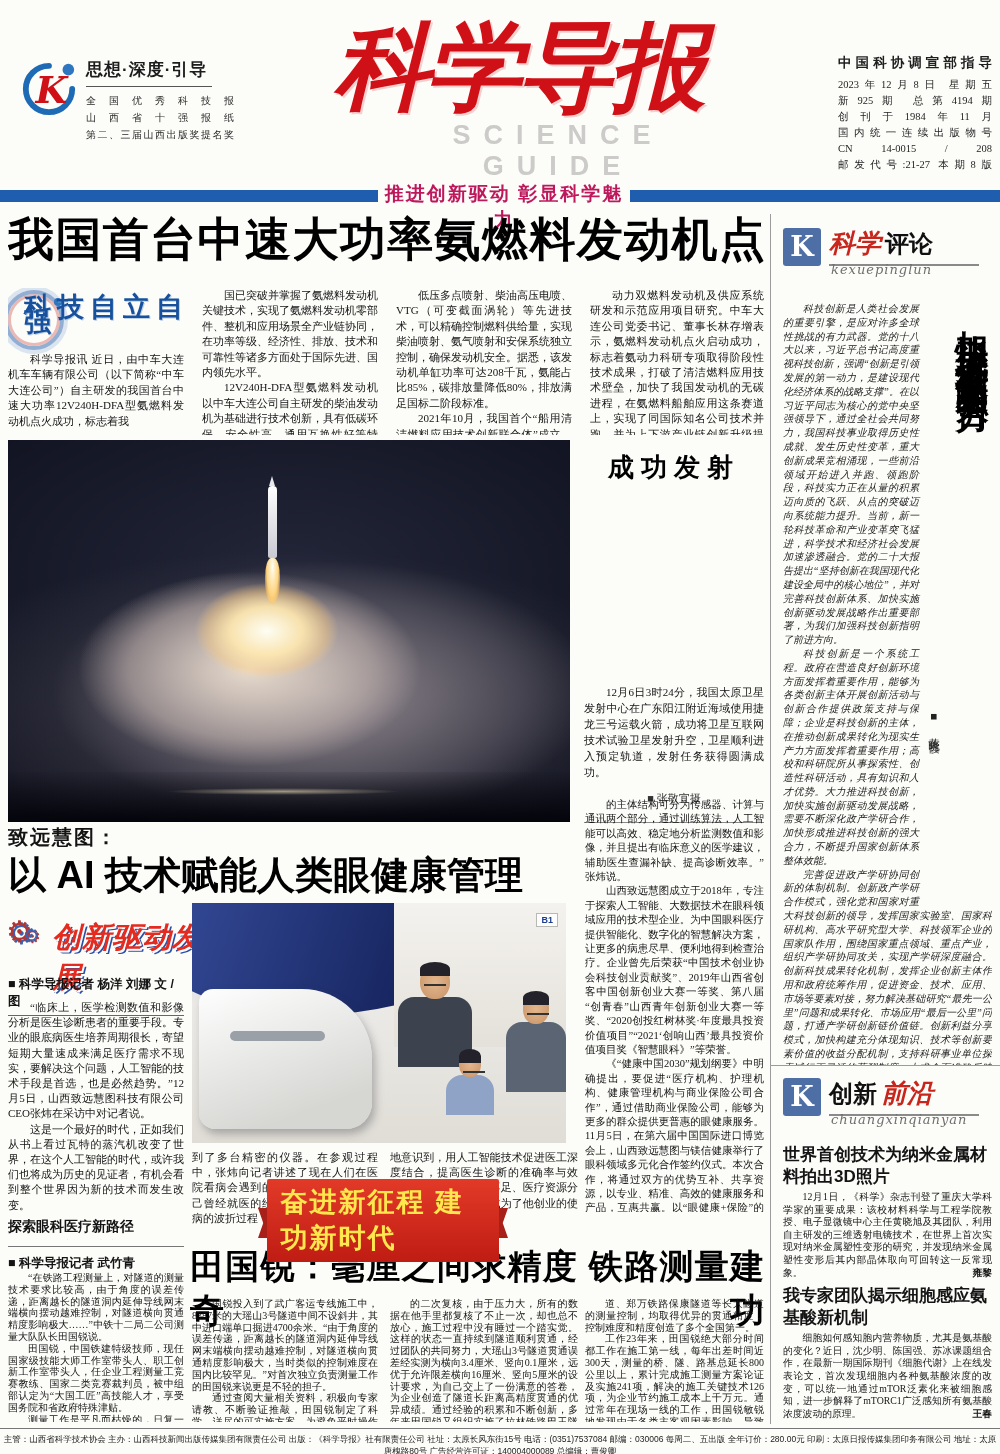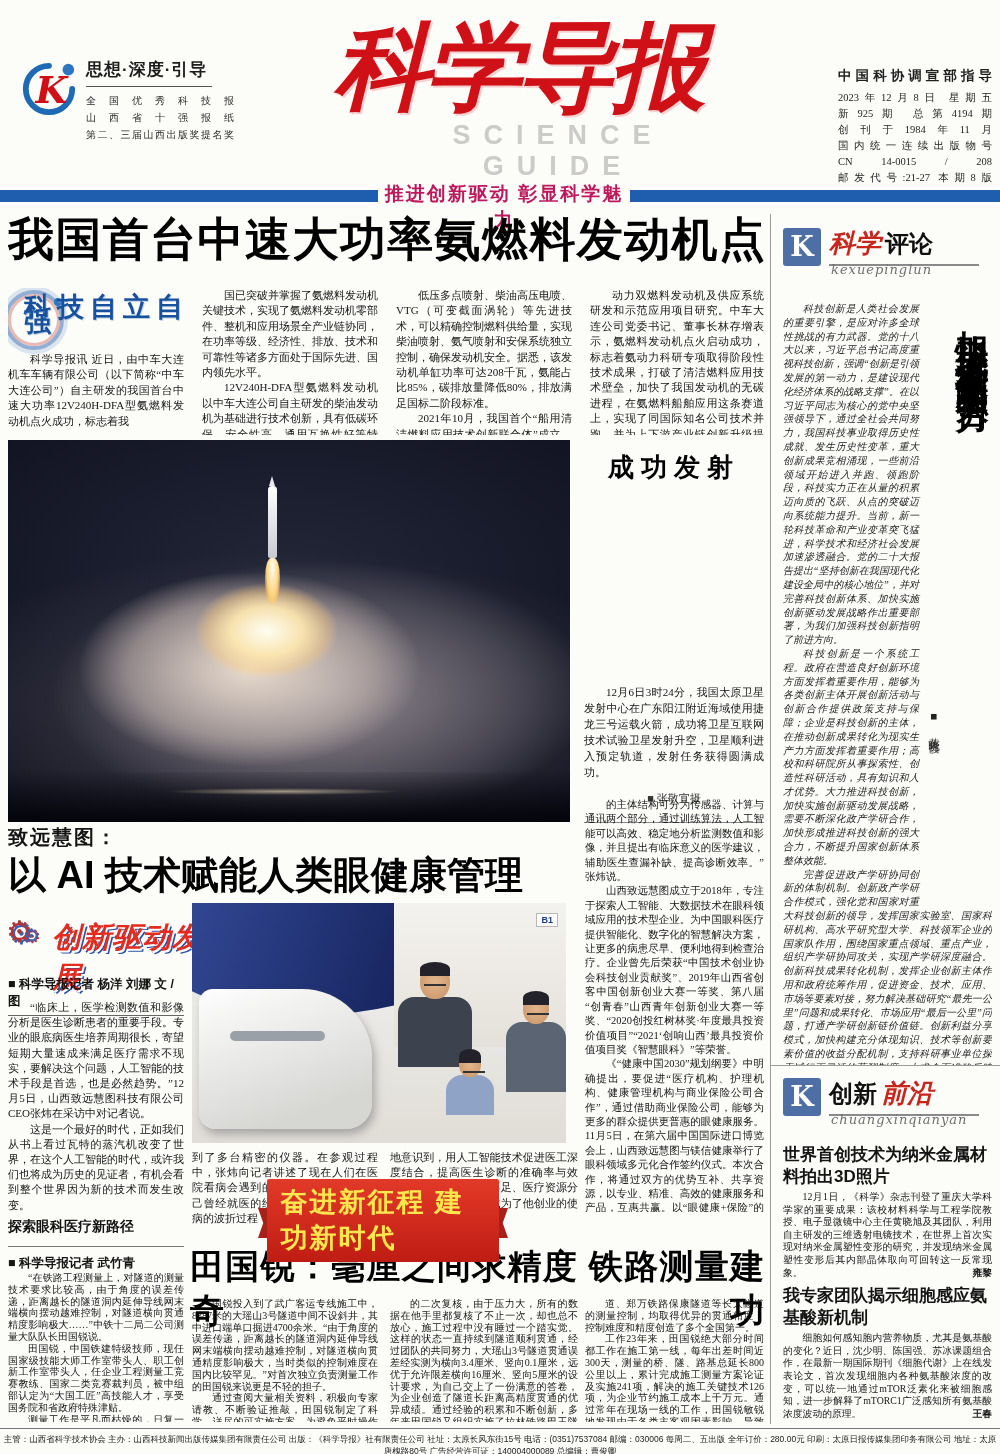--- a/index.html
+++ b/index.html
@@ -16,21 +16,21 @@
                 border-bottom:1px solid #555;padding-bottom:5px;width:126px;}
   .brand-honors{margin-top:5px;width:148px;font-size:10px;line-height:17px;color:#2a2a2a;}
   .brand-honors div{text-align:justify;text-align-last:justify;}
   .masthead{left:248px;top:-8px;width:540px;height:175px;text-align:center;}
   .masthead-cn{font-family:"DejaVu Serif",serif;font-weight:bold;font-style:italic;
                font-size:96px;line-height:150px;color:#cf1016;letter-spacing:-4px;
                text-shadow:2px 2px 0 rgba(207,16,22,.18);}
   .masthead-en{position:absolute;left:110px;top:128px;width:400px;color:#cccbc9;
                font-family:"Liberation Sans",sans-serif;font-size:27px;font-weight:bold;
                letter-spacing:13px;word-spacing:34px;}
-  .issue-box{left:838px;top:68px;width:154px;font-size:10.5px;line-height:16px;color:#1f1f1f;}
+  .issue-box{left:838px;top:55px;width:154px;font-size:10.5px;line-height:16px;color:#1f1f1f;}
   .issue-guidance{font-size:13.5px;font-weight:bold;margin-bottom:6px;text-align:justify;text-align-last:justify;}
   .issue-box .il{text-align:justify;text-align-last:justify;}
   .bar{background:#1f5dae;height:12px;top:190px;}
   .bar-left{left:0;width:378px;}
   .bar-right{left:630px;width:370px;}
   .slogan-mid{left:378px;top:181px;width:252px;text-align:center;font-size:19px;font-weight:bold;
               letter-spacing:2px;color:#be185d;font-family:"Liberation Sans",sans-serif;}
   
   .lead-headline{left:8px;top:206px;width:756px;height:72px;font-size:46px;line-height:66px;
                  font-weight:900;color:#000;letter-spacing:-1px;}

